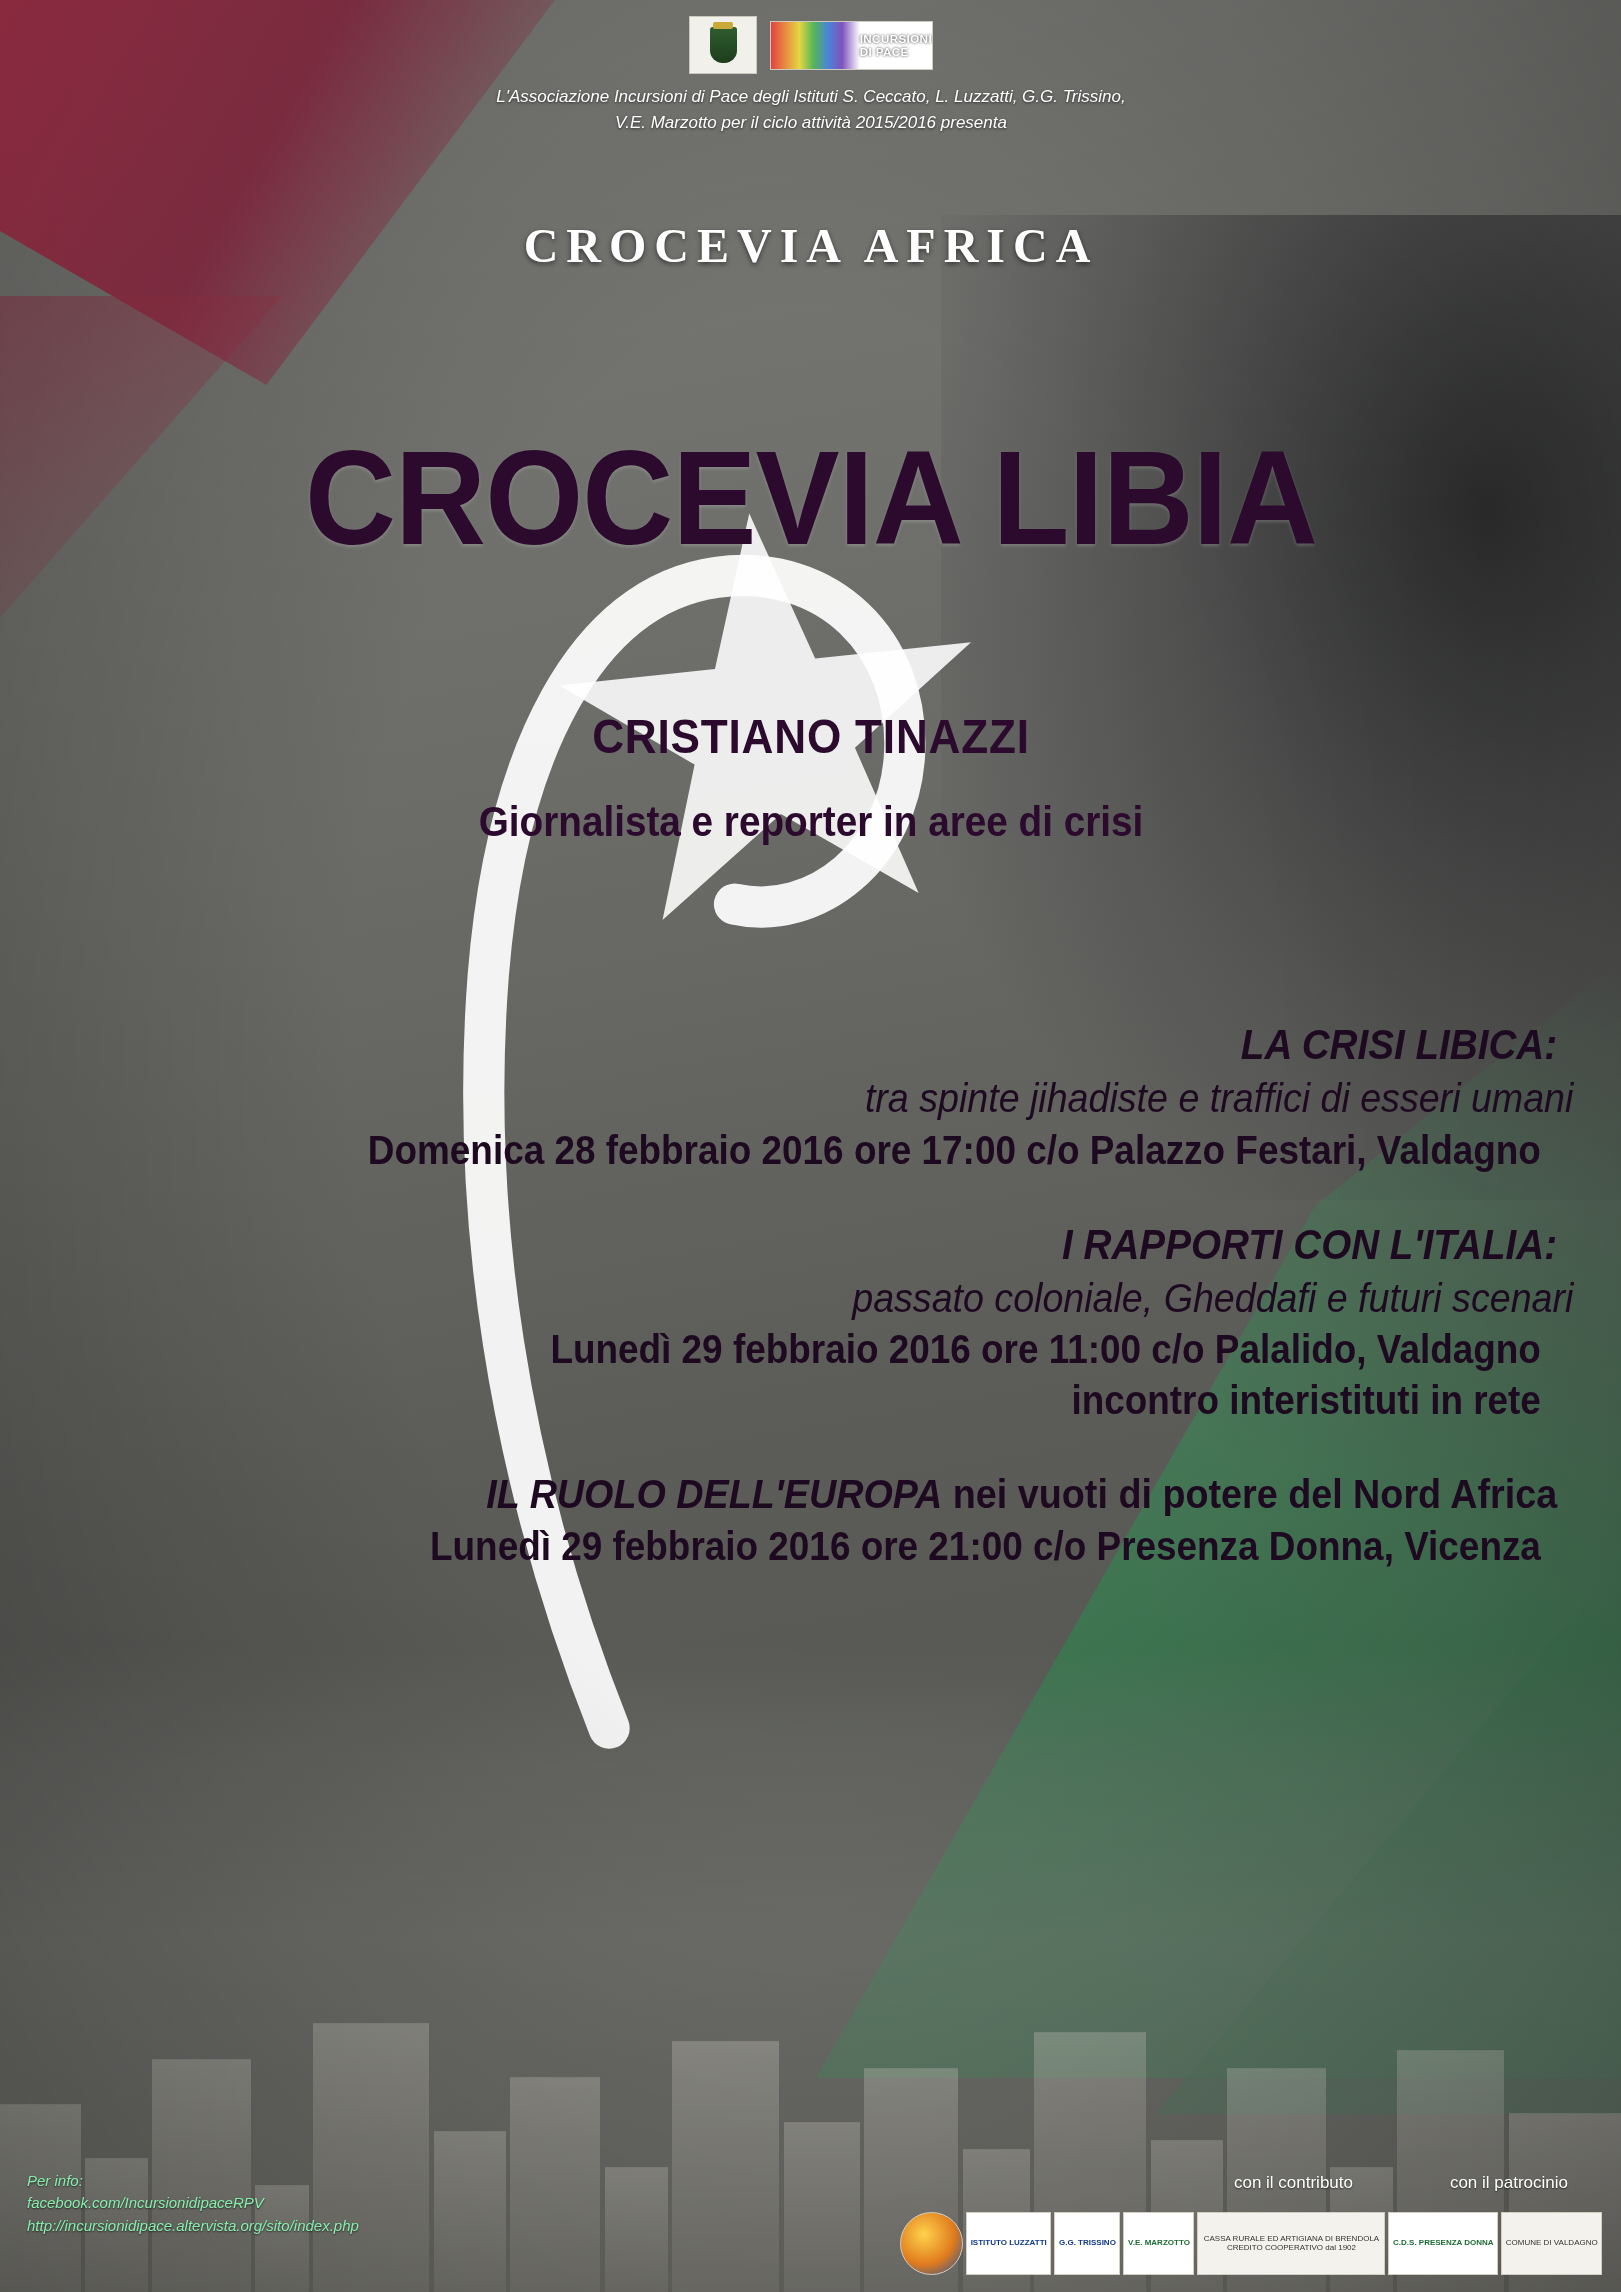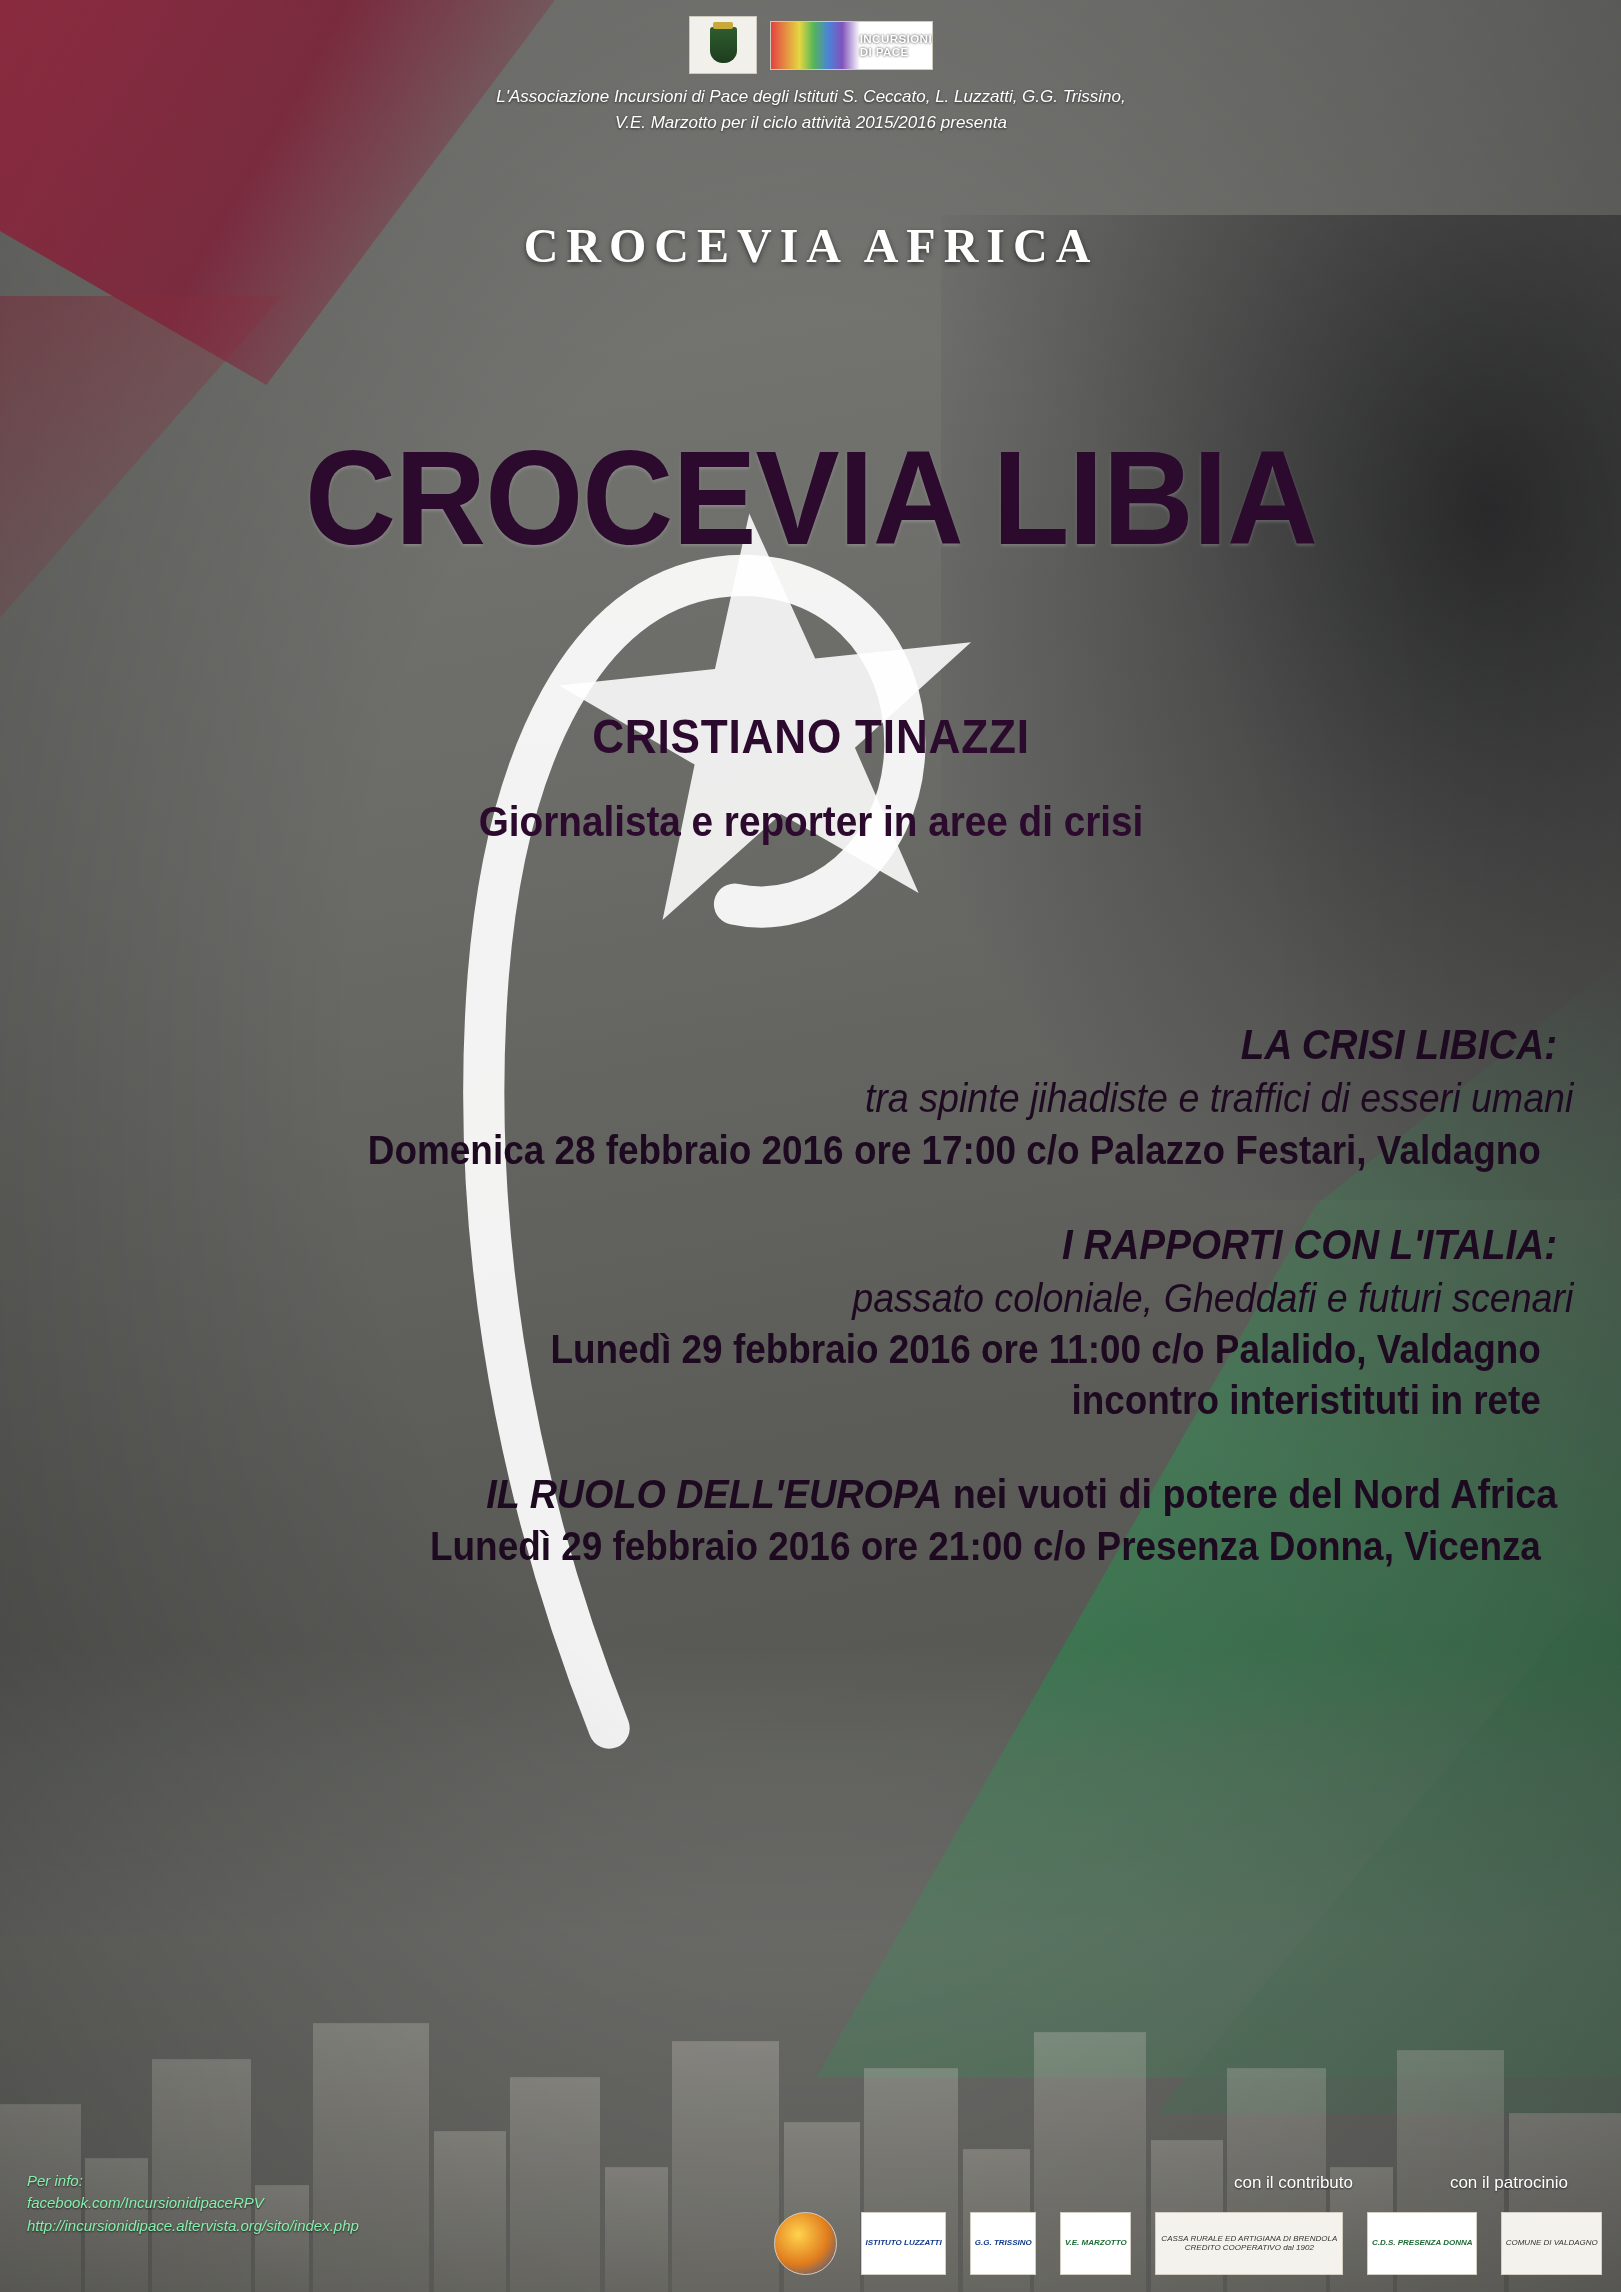--- a/index.html
+++ b/index.html
@@ -198,21 +198,21 @@
   .info-block {
     position: absolute; left: 27px; bottom: 56px;
     color: #86efac;
     font-size: 15px;
     font-style: italic;
     line-height: 1.5;
     text-shadow: 0 0.9px 1.8px rgba(0,0,0,.65);
   }
   .footer-logos {
     position: absolute; right: 19.7px; bottom: 18px;
-    display: flex; align-items: flex-end; gap: 24px; font-style: italic;
+    display: flex; align-items: flex-end; gap: 3px;
   }
   .flogo {
     height: 63px; min-width: 63px;
     background: #f4f2ec;
     border: 0.9px solid #d2cec2;
     display: flex; align-items: center; justify-content: center;
     font-size: 8px; color: #333; text-align: center; line-height: 1.1;
     padding: 0 3.6px;
     box-sizing: border-box;
   }

